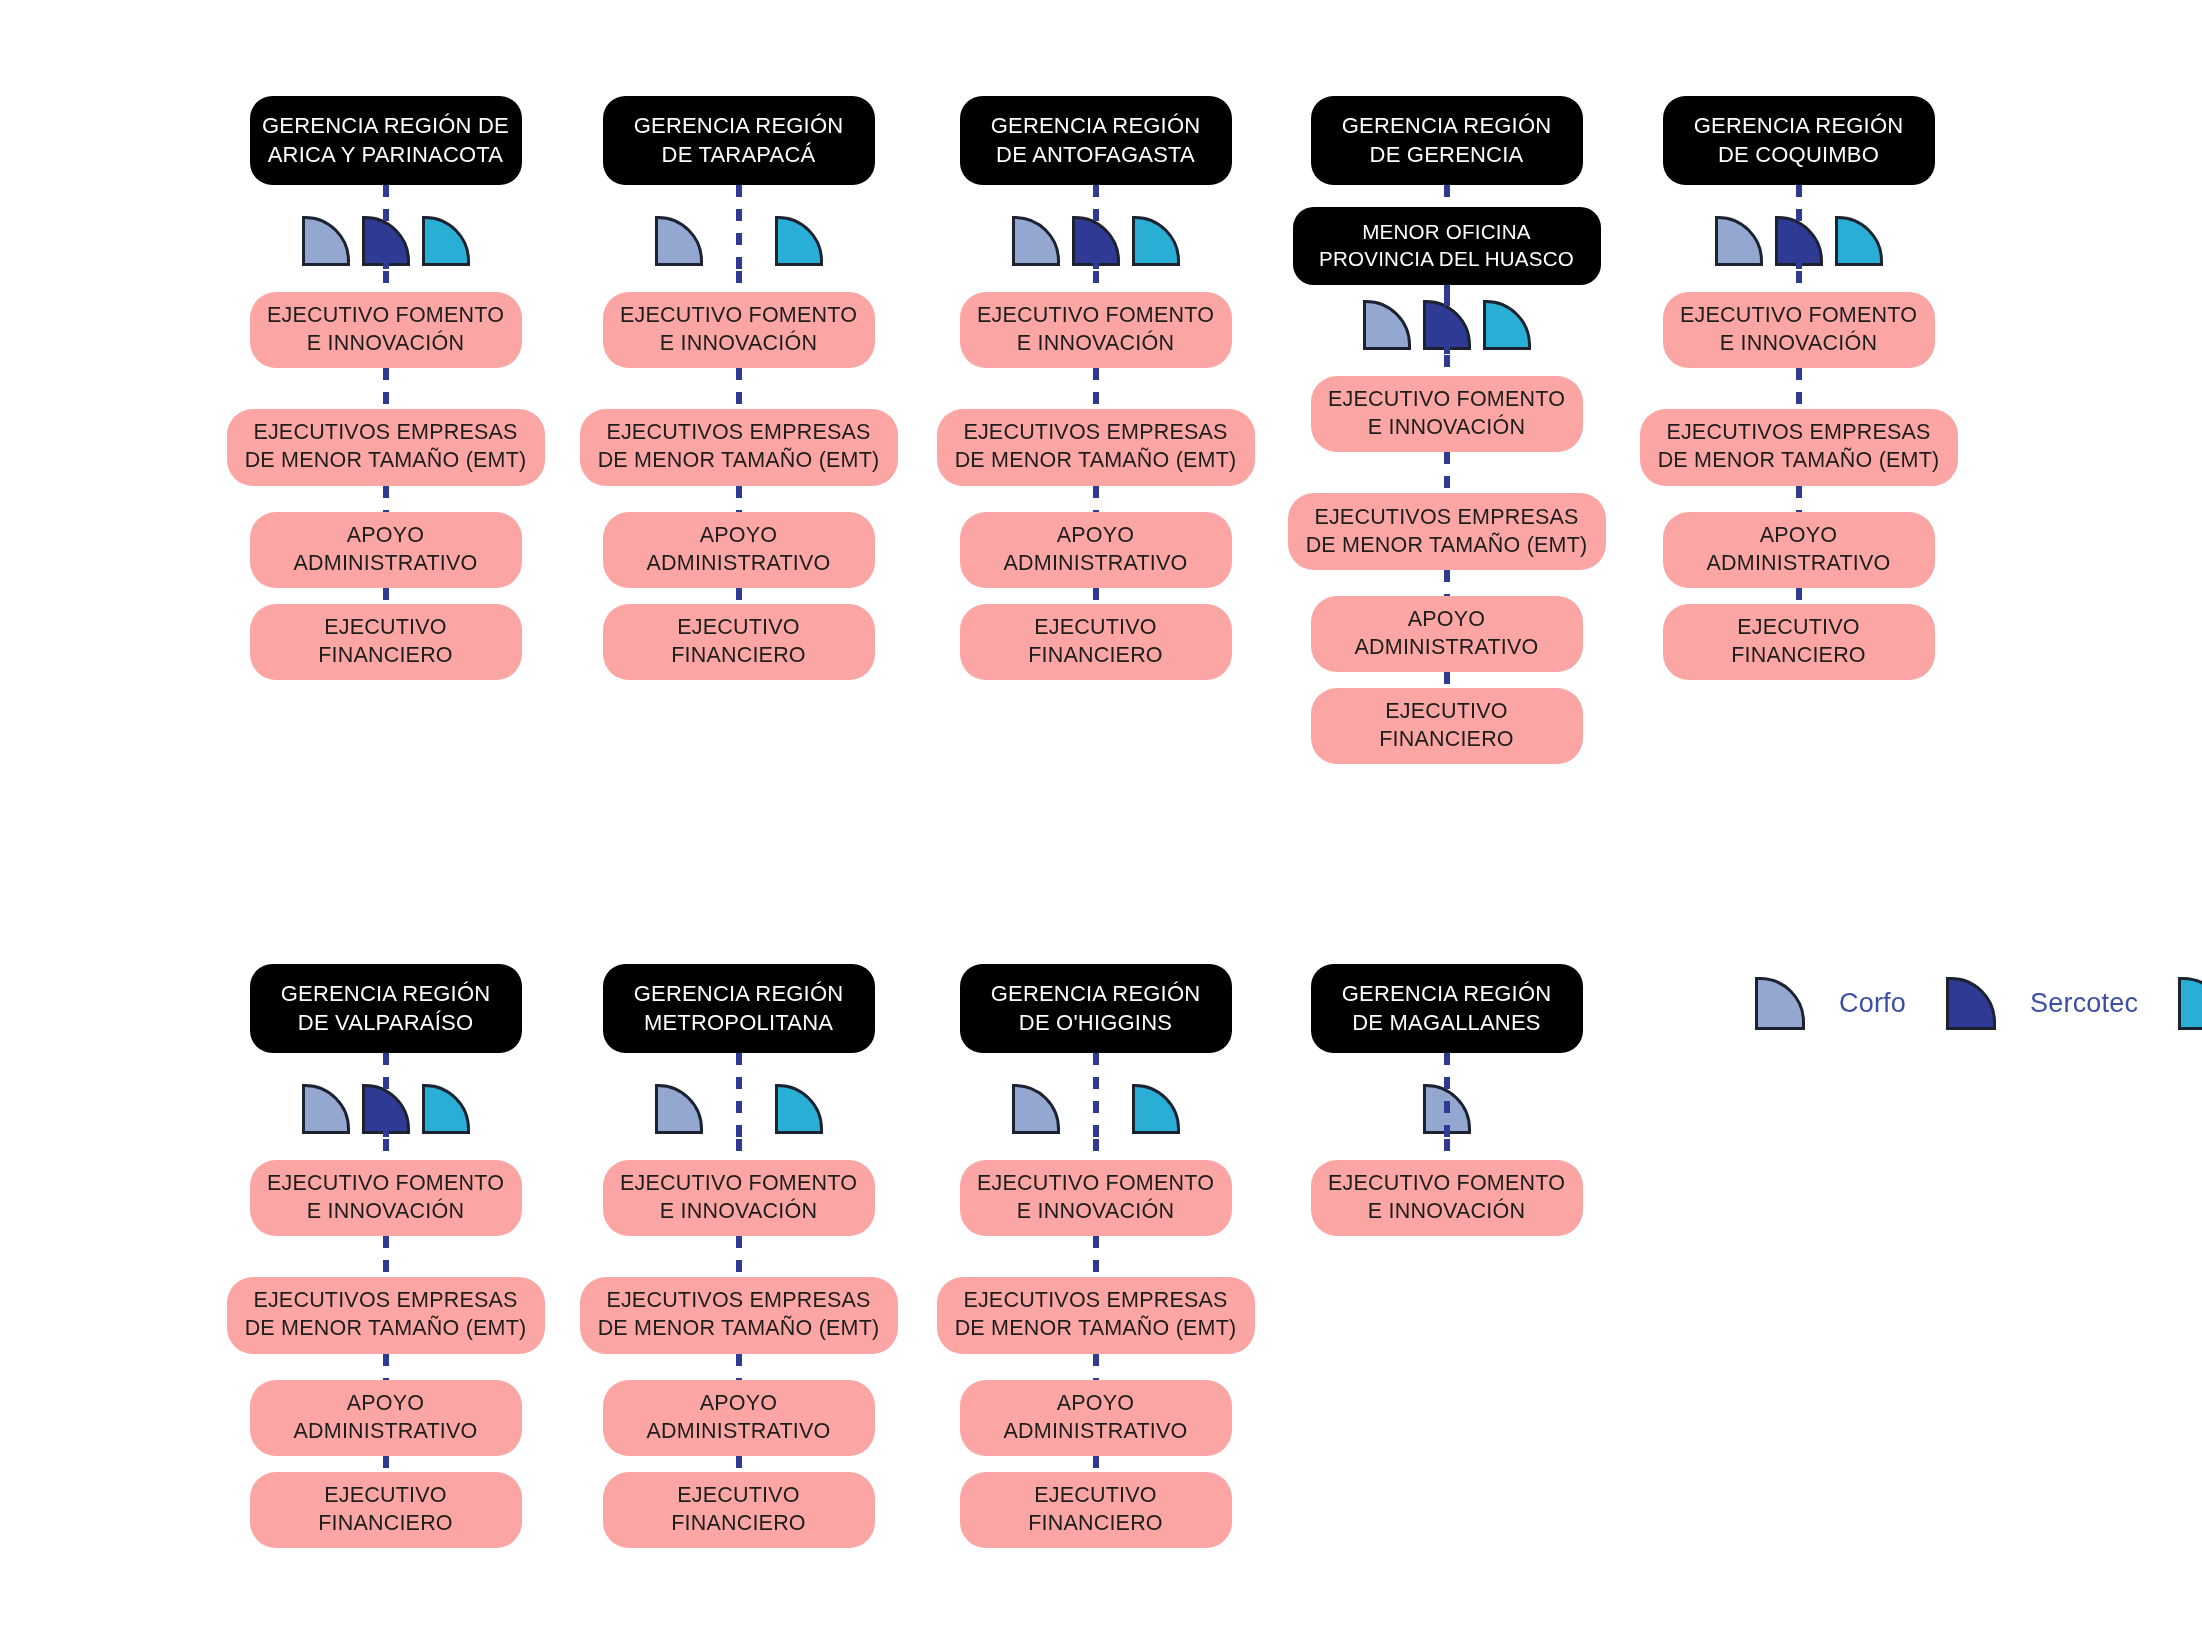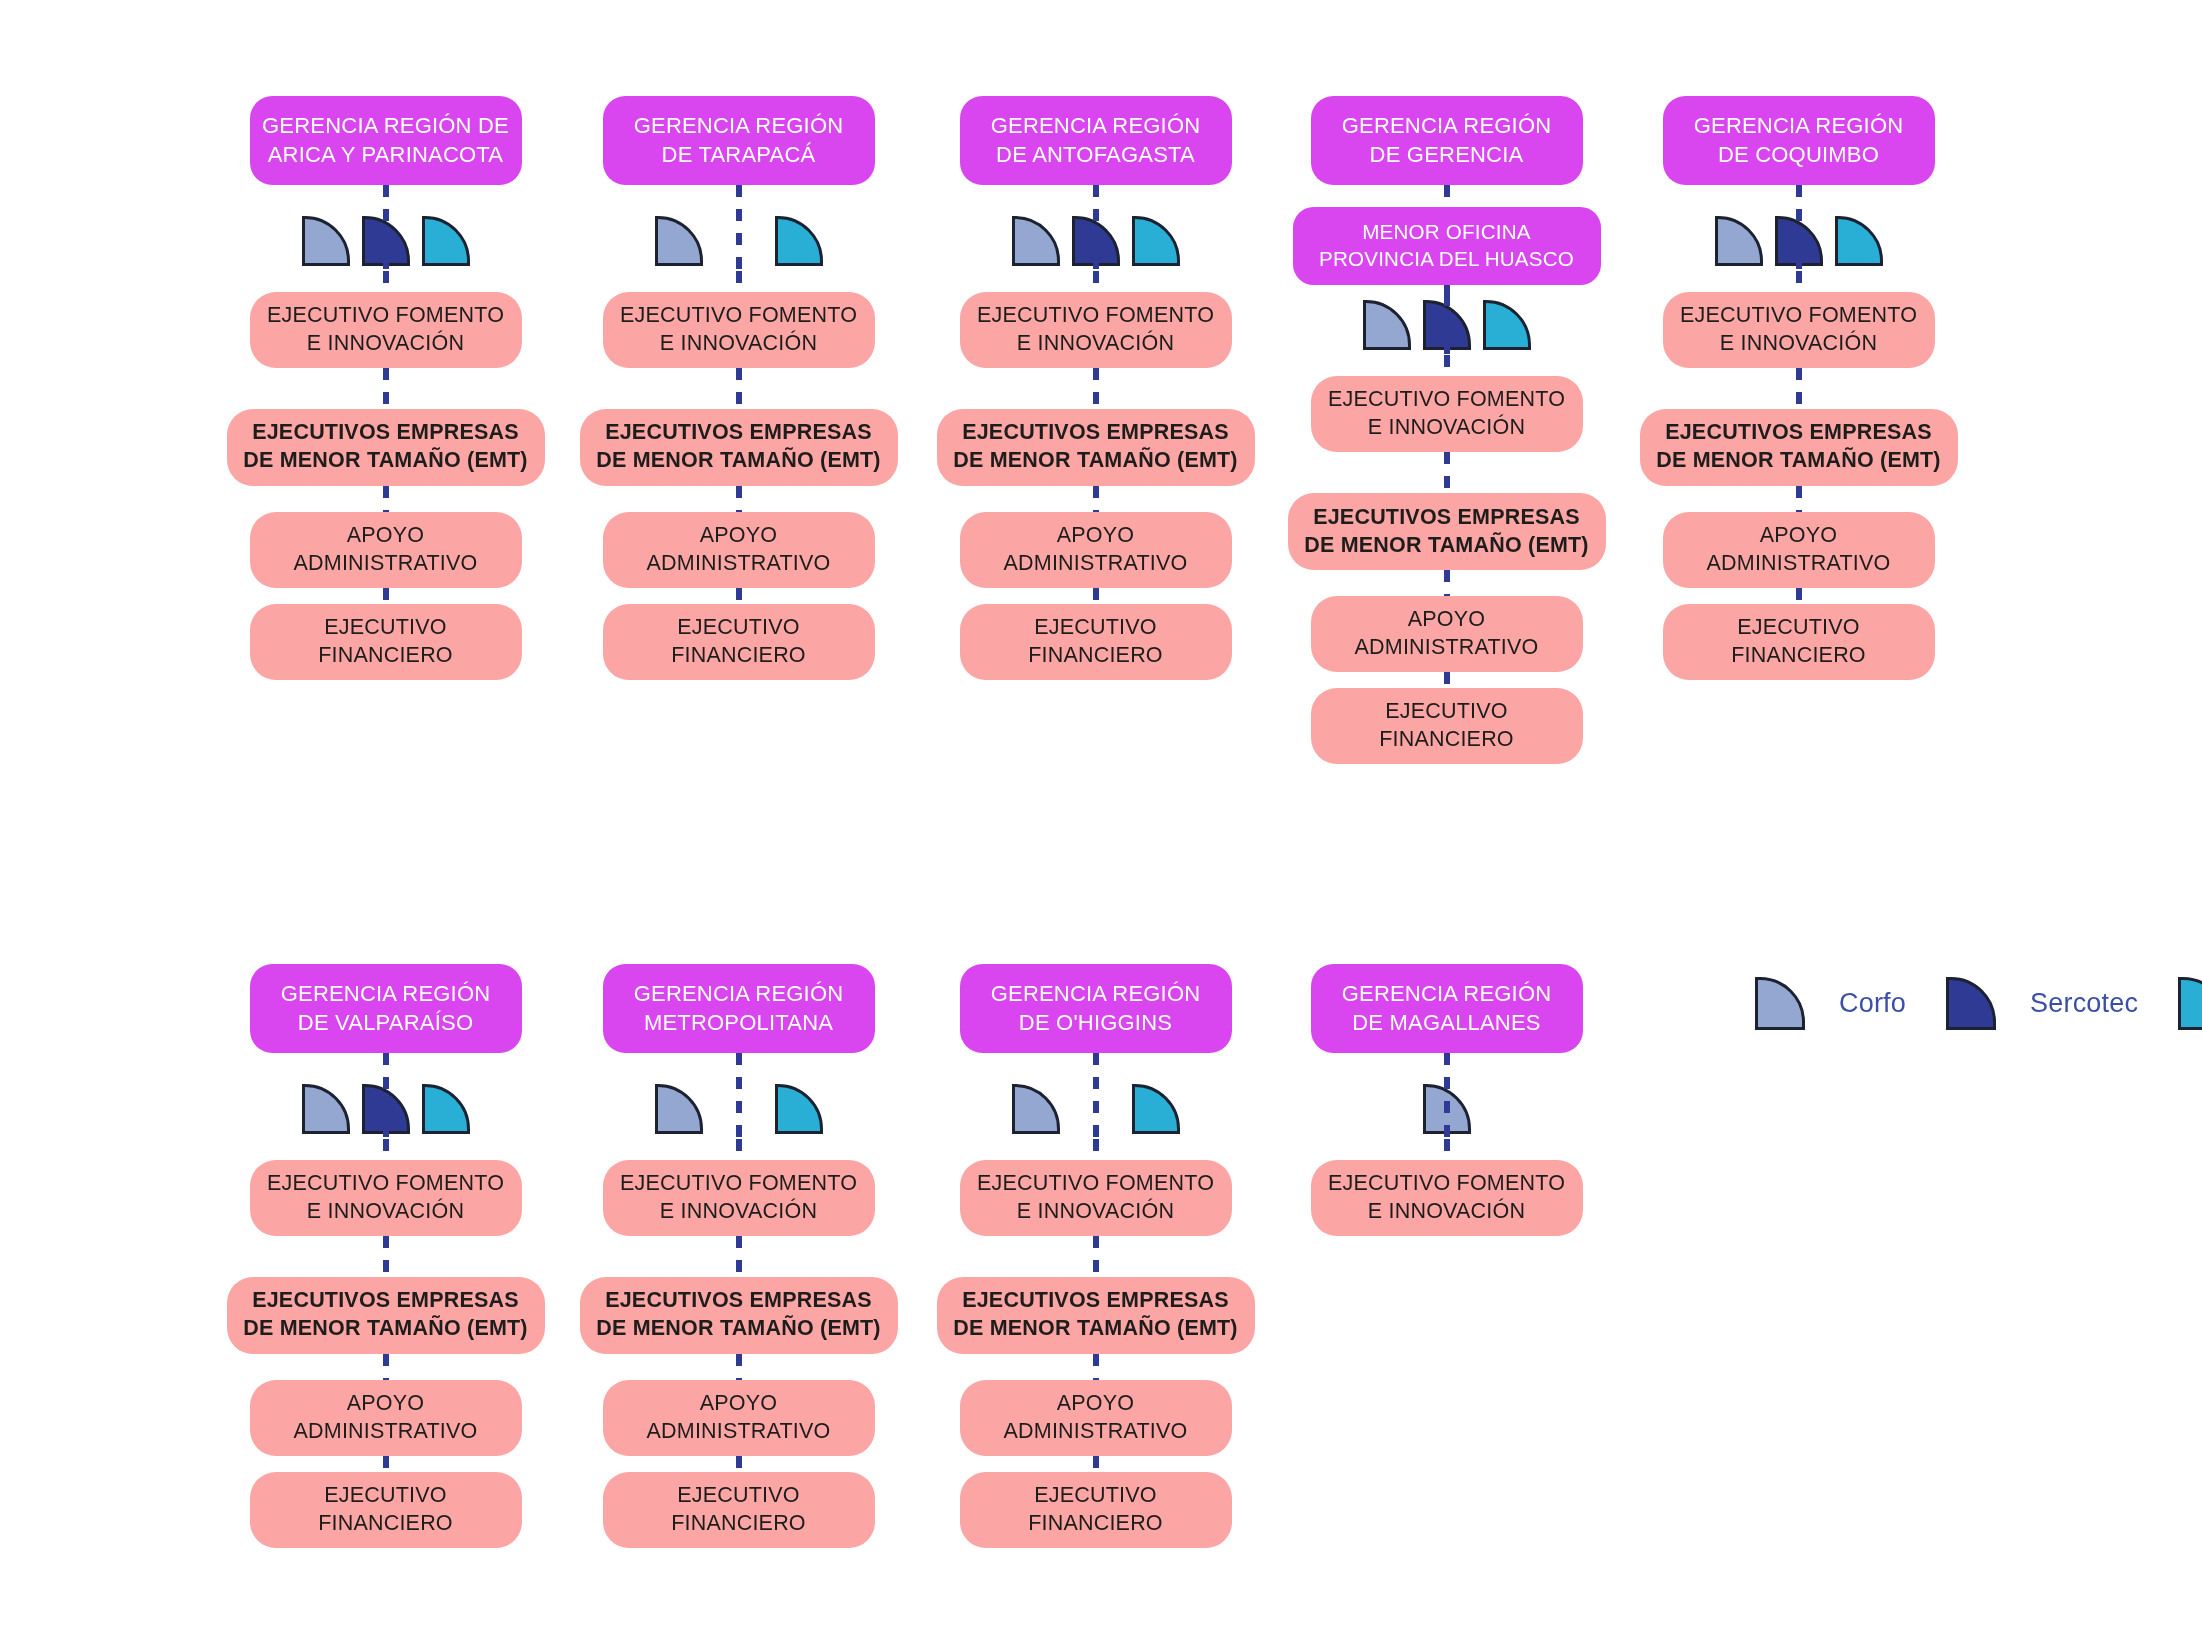--- a/index.html
+++ b/index.html
@@ -43,21 +43,21 @@
     position: relative;
     z-index: 3;
   }
   .node .ln {
     display: block;
     white-space: nowrap;
     line-height: 1.30;
   }
 
   .node.blue {
-    background: #d946ef;
+    background: #000000;
     color: #ffffff;
     font-size: 22px;
     padding: 12px 15.5px;
     min-height: 89px;
     width: 272px;
   }
   .node.blue.sub {
     width: 308px;
     min-height: 76px;
     font-size: 20.6px;
@@ -68,21 +68,20 @@
     background: #fca5a5;
     color: #1d1d1b;
     font-size: 21.5px;
     padding: 10.3px 15.5px;
     min-height: 64px;
     width: 272px;
     border-radius: 26px;
   }
   .node.yellow.wide {
     width: 318px;
-    font-weight: bold;
   }
 
   
   .conn {
     width: 6px;
     position: relative;
     z-index: 1;
     background-image: linear-gradient(to bottom, #2e3a94 0 12px, rgba(0,0,0,0) 12px 24px);
     background-size: 6px 24px;
     background-repeat: repeat-y;

